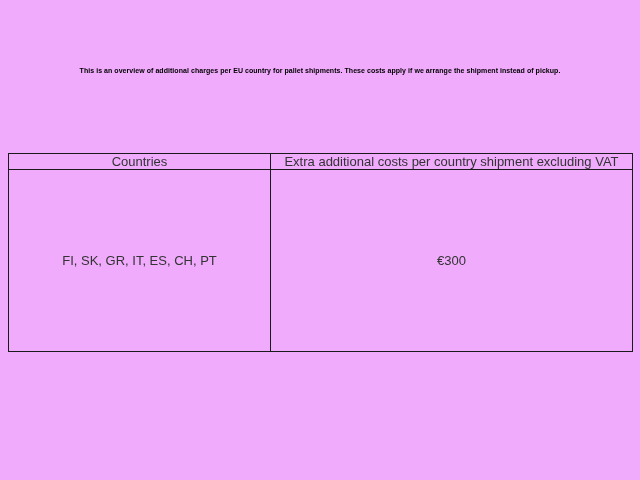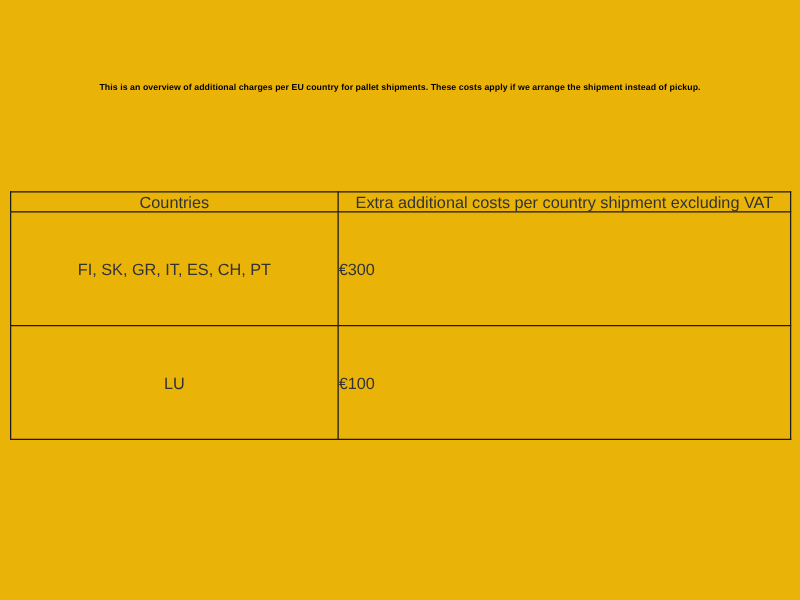--- a/index.html
+++ b/index.html
@@ -4,21 +4,21 @@
 <style>
   html, body {
     margin: 0;
     padding: 0;
     background: #ffffff;
   }
   .slide {
     position: relative;
     width: 640px;
     height: 480px;
-    background: #eab308;
+    background: #f0abfc;
     overflow: hidden;
     font-family: "Liberation Sans", sans-serif;
   }
   .caption {
     position: absolute;
     top: 66px;
     left: 0;
     width: 100%;
     text-align: center;
     font-size: 7px;
@@ -49,21 +49,21 @@
     white-space: nowrap;
   }
   table.charges th {
     text-align: center;
   }
   td.countries-cell {
     text-align: center;
     padding-left: 24px;
   }
   td.cost-cell {
-    text-align: left;
+    text-align: center;
     padding-left: 33px;
   }
   .col-countries { width: 262px; }
   .col-costs { width: 362px; }
 </style>
 </head>
 <body>
 
 <div class="slide">
 
@@ -78,20 +78,16 @@
       <tr>
         <th>Countries</th>
         <th>Extra additional costs per country shipment excluding VAT</th>
       </tr>
     </thead>
     <tbody>
       <tr>
         <td class="countries-cell">FI, SK, GR, IT, ES, CH, PT</td>
         <td class="cost-cell">€300</td>
       </tr>
-      <tr>
-        <td class="countries-cell">LU</td>
-        <td class="cost-cell">€100</td>
-      </tr>
     </tbody>
   </table>
 
 </div>
 
 </body></html>

